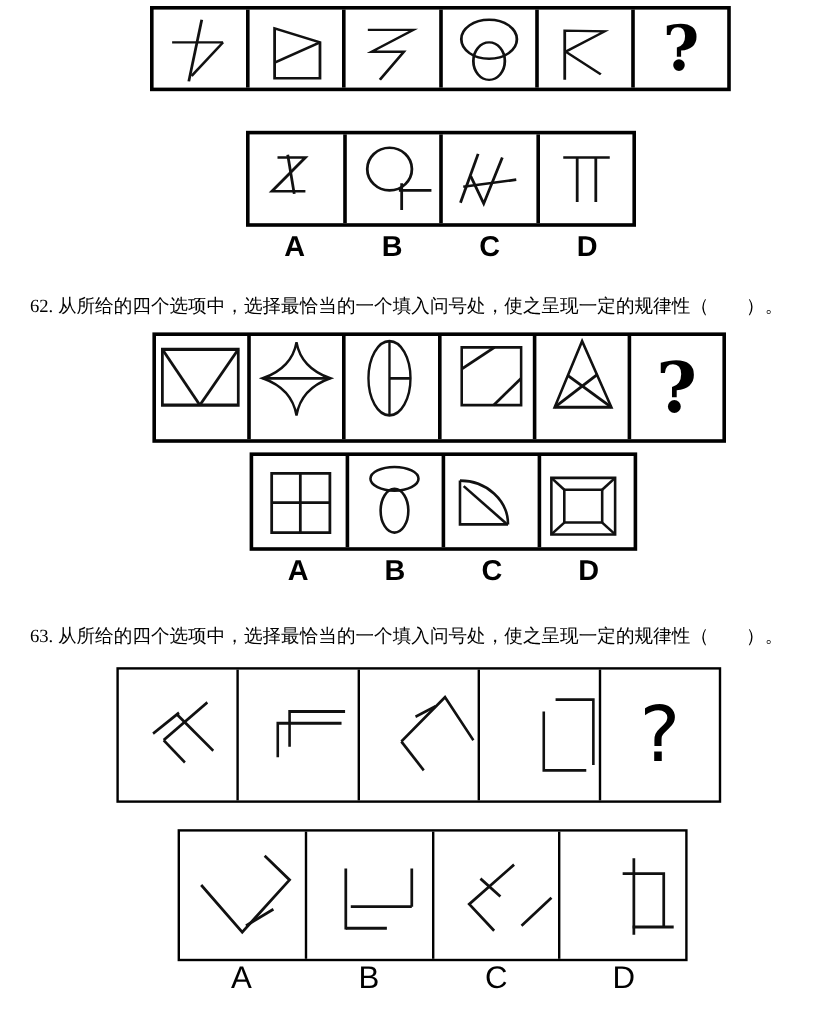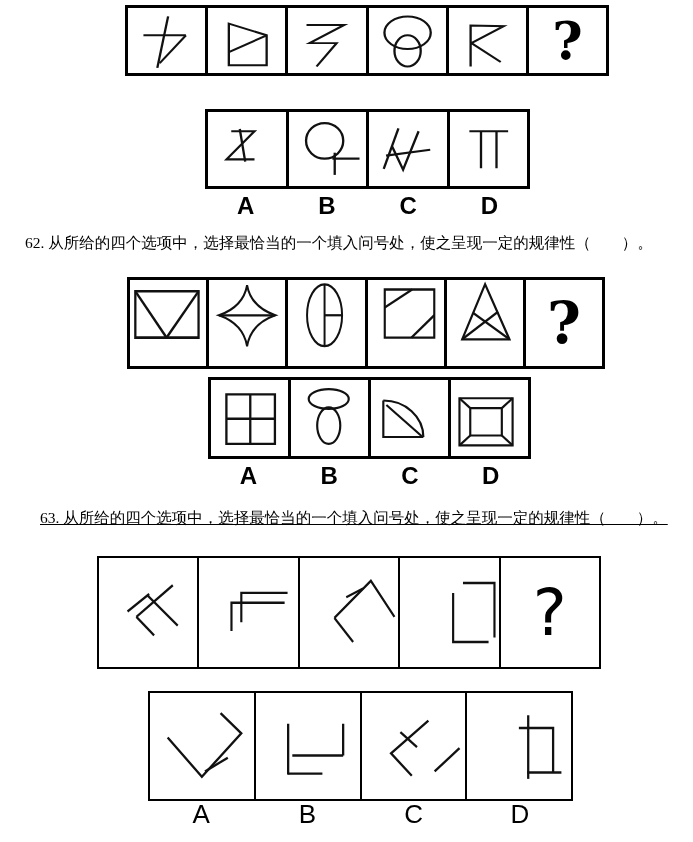--- a/index.html
+++ b/index.html
@@ -11,21 +11,21 @@
         display:flex;align-items:center;justify-content:center;overflow:hidden;}
   .figrow.thin .cell{border-right-width:2px;}
   .cell:last-child{border-right:none;}
   .cell svg{width:100%;height:100%;display:block;}
   .qmark{font-family:"DejaVu Serif","Liberation Serif",serif;font-weight:bold;line-height:1;}
   .qmark.sans{font-family:"DejaVu Sans","Liberation Sans",sans-serif;font-weight:normal;}
   .labels{position:absolute;display:flex;}
   .labels span{flex:1;text-align:center;font-size:24px;font-weight:600;color:#000;}
   .labels.light span{font-weight:400;font-size:26px;}
   .prompt{position:absolute;font-family:"Liberation Serif","DejaVu Serif",serif;
-          font-size:15.5px;white-space:nowrap;color:#000;}
+          font-size:15.5px;white-space:nowrap;color:#000;margin-top:12px;}
 </style>
 </head>
 <body>
 
 <div class="page">
 
   <div class="figrow" style="left:125px;top:5px;width:484px;height:71px;">
     <div class="cell">
       <svg viewBox="0 0 100 100" preserveAspectRatio="none">
         <g stroke="#111" stroke-width="3" fill="none">
@@ -208,21 +208,21 @@
     </div>
   </div>
 
   <div class="labels" style="left:208px;top:462px;width:323px;">
     <span>A</span>
     <span>B</span>
     <span>C</span>
     <span>D</span>
   </div>
 
-  <div class="prompt" style="left:40px;top:508px;text-decoration:underline;">63. 从所给的四个选项中，选择最恰当的一个填入问号处，使之呈现一定的规律性（　　）。</div>
+  <div class="prompt" style="left:25px;top:508px;">63. 从所给的四个选项中，选择最恰当的一个填入问号处，使之呈现一定的规律性（　　）。</div>
 
   <div class="figrow thin" style="left:97px;top:556px;width:504px;height:113px;">
     <div class="cell">
       <svg viewBox="0 0 100 100" preserveAspectRatio="none">
         <g stroke="#111" stroke-width="2.2" fill="none">
           <path d="M29 49 L51 33"></path>
             <path d="M38 54 L75 25"></path>
             <path d="M38 54 L56 71"></path>
             <path d="M49 34 L80 62"></path>
         </g>

